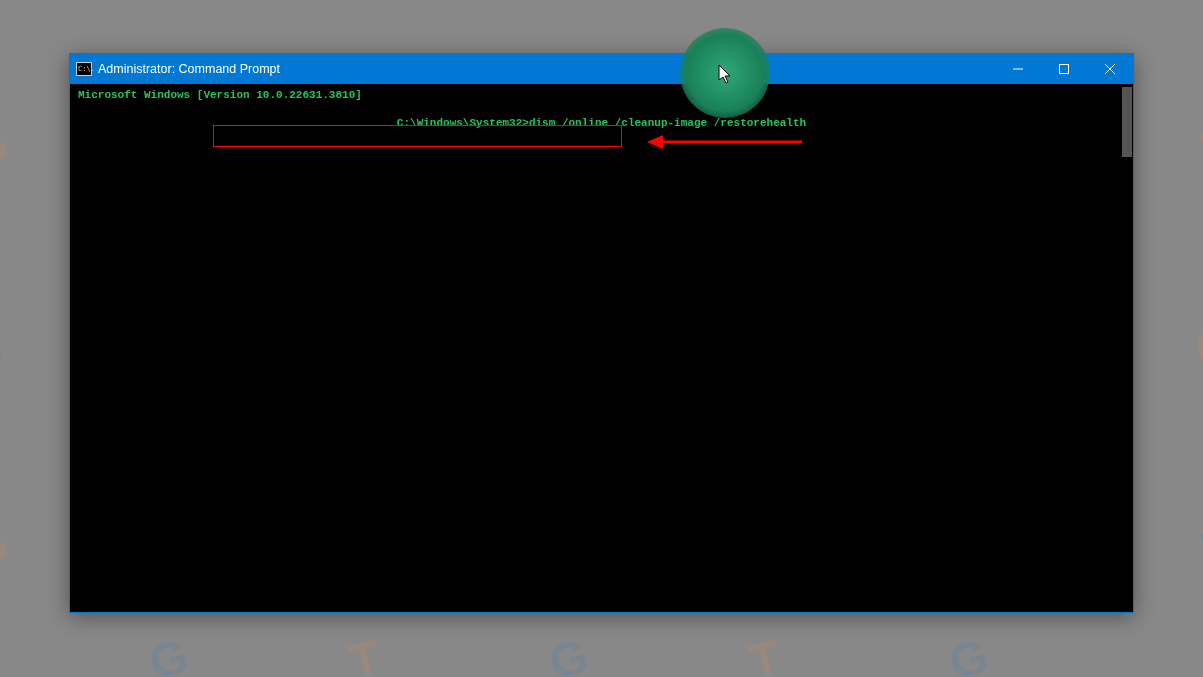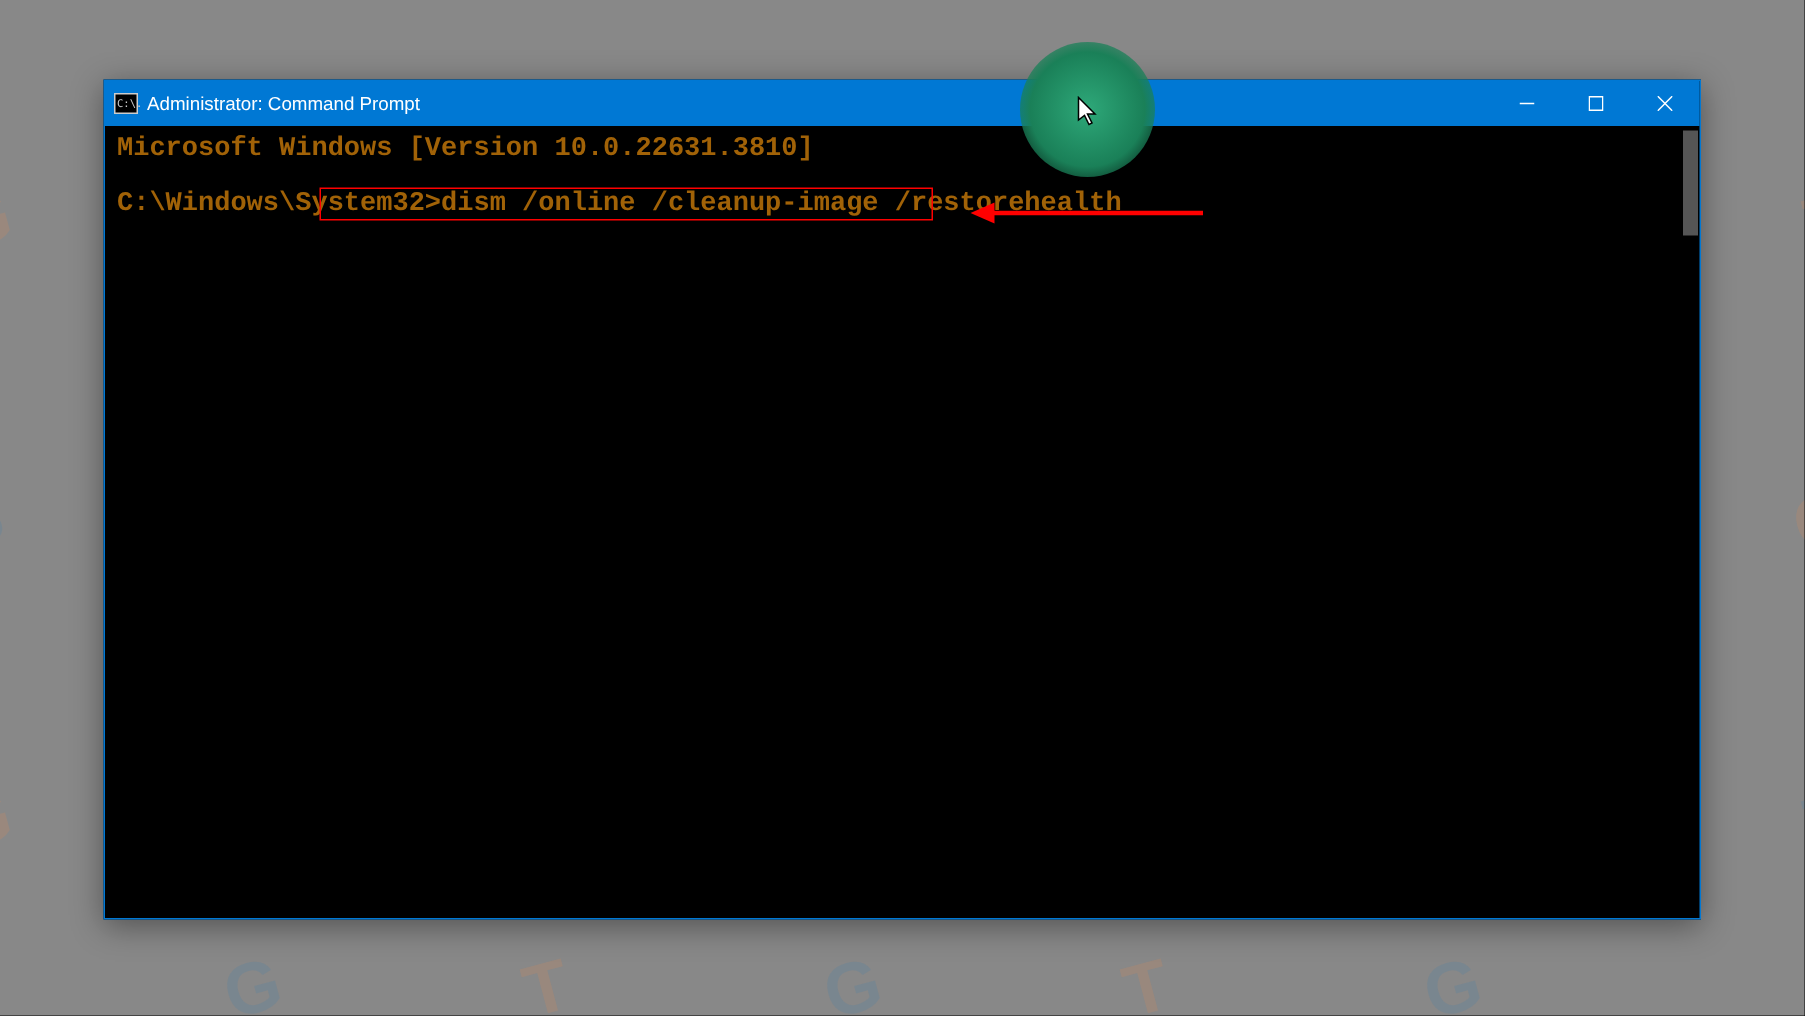--- a/index.html
+++ b/index.html
@@ -91,30 +91,31 @@
       display: flex;
       align-items: center;
       justify-content: center;
       color: #ffffff;
       cursor: pointer;
     }
     
     .terminal-content {
       padding: 4px 8px;
       font-family: Consolas, "Courier New", monospace;
-      font-size: 18px;
-      color: #a16207;
+      font-size: 11px;
+      color: #22c55e;
       line-height: 1.28;
       font-weight: bold;
       position: relative;
     }
     
     .prompt-line {
       margin-top: 14px;
       white-space: nowrap;
+      text-align: center;
     }
     
     .highlight-box {
       position: absolute;
       border: 1.5px solid #ff0000;
       top: 41px;
       left: 143px;
       width: 409px;
       height: 22px;
       pointer-events: none;

